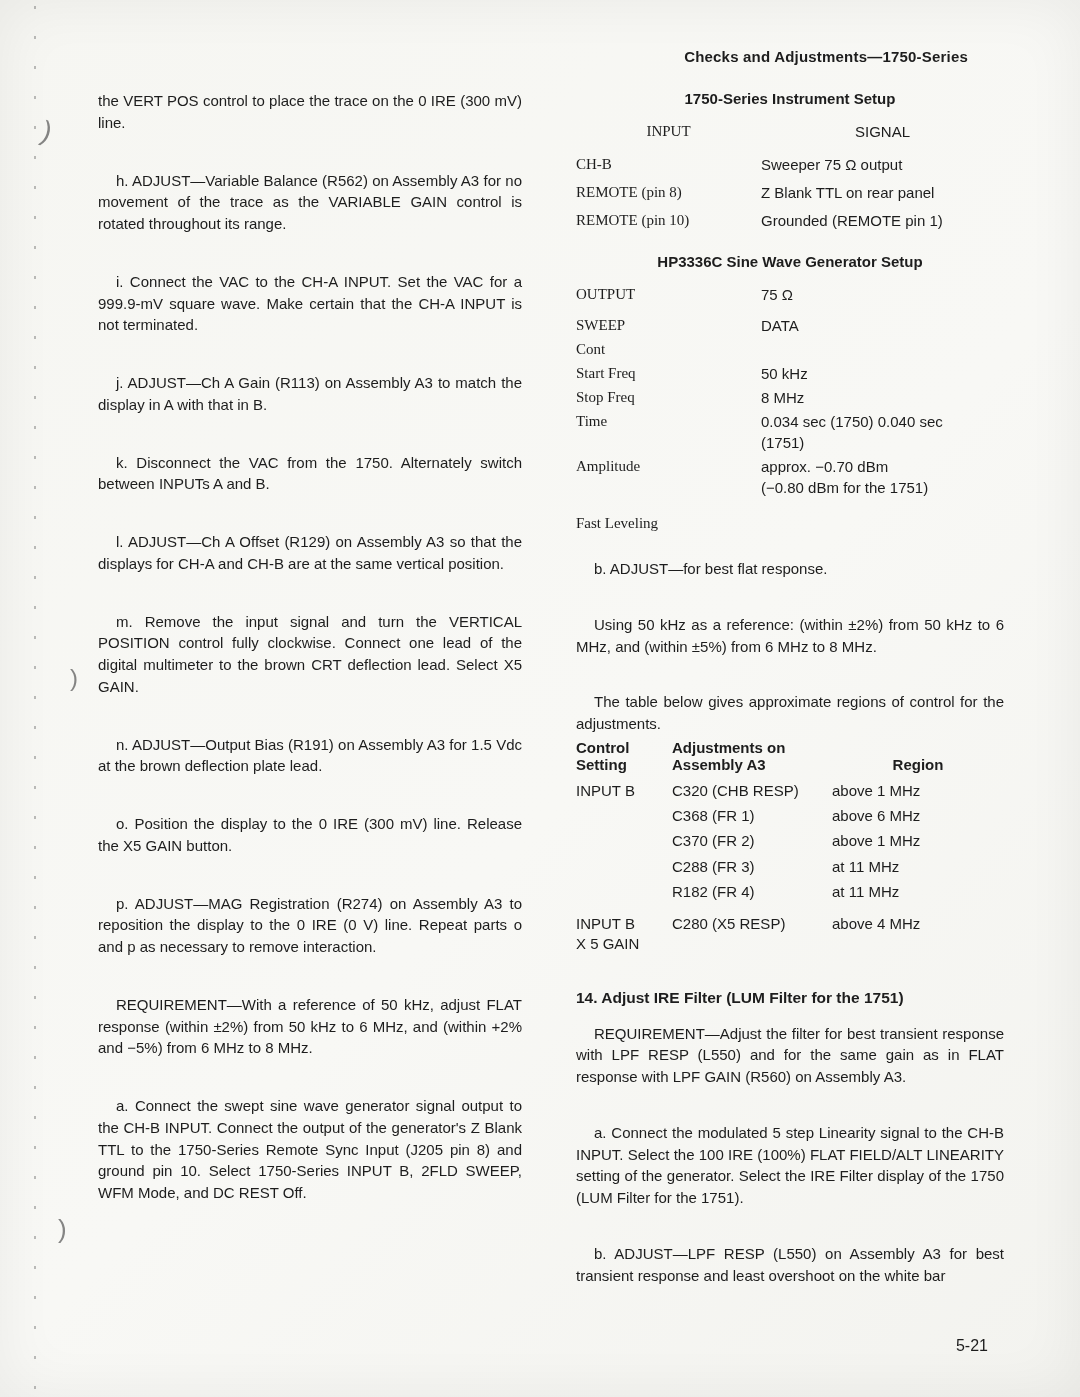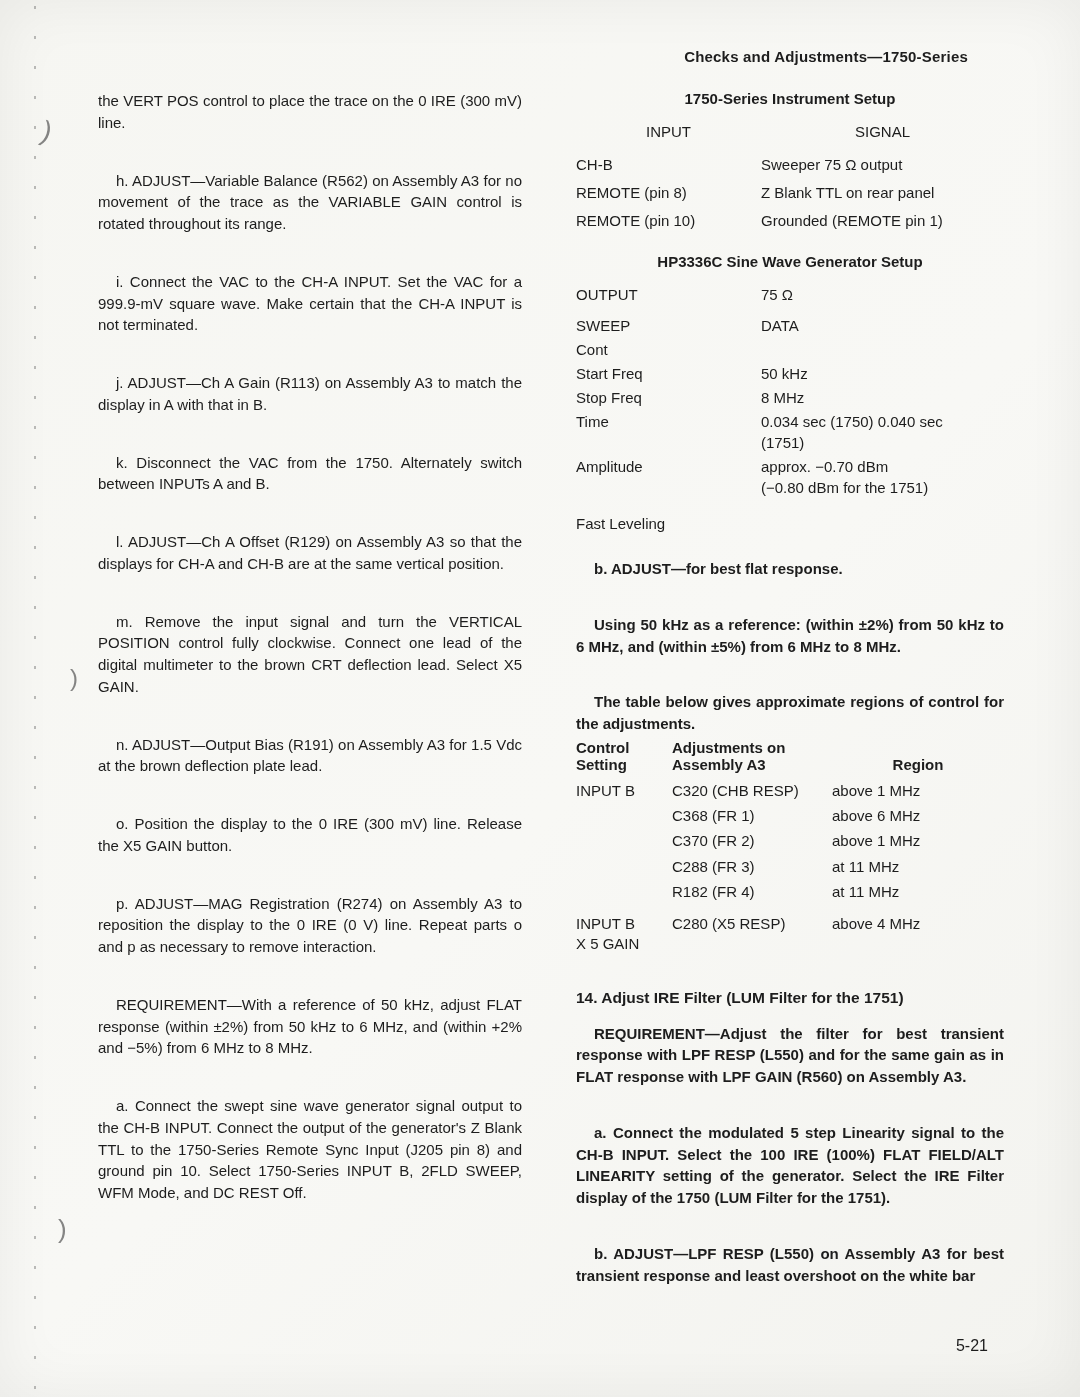--- a/index.html
+++ b/index.html
@@ -21,29 +21,29 @@
     position:absolute;top:48px;left:540px;width:428px;
     font-weight:bold;font-size:15px;text-align:right;letter-spacing:0.2px;
   }
   .columns{position:absolute;top:90px;left:98px;display:flex;gap:54px;}
   .col-left{width:424px;}
   .col-right{width:428px;}
   p.para{
     margin:0 0 36px 0;font-size:15px;line-height:1.45;text-align:justify;
   }
   p.indent{text-indent:18px;}
-  .col-right p.para{margin-bottom:34px;font-weight:bold;}
+  .col-right p.para{margin-bottom:34px;}
   h3.sec-heading{
     font-size:15.5px;font-weight:bold;margin:6px 0 16px 0;
   }
   
   .setup-title{text-align:center;font-weight:bold;font-size:15px;margin:0 0 14px 0;}
   .setup{margin-bottom:22px;font-size:15px;}
   .srow{display:flex;margin-bottom:7px;line-height:1.4;}
-  .srow .lbl{width:185px;flex:none;}
+  .srow .lbl{width:185px;flex:none;font-family:Liberation Serif, serif;}
   .srow .val{flex:1;white-space:pre-line;}
   .srow.hdr{font-weight:normal;margin-bottom:12px;}
   .srow.hdr .lbl{text-align:center;}
   .srow.hdr .val{text-align:center;}
   .setup2 .srow{margin-bottom:3px;}
   
   .adj-table{font-size:15px;margin:4px 0 34px 0;}
   .adj-head{display:grid;grid-template-columns:88px 152px 1fr;column-gap:8px;font-weight:bold;margin-bottom:8px;align-items:end;}
   .adj-row{display:grid;grid-template-columns:88px 152px 1fr;column-gap:8px;margin-bottom:5px;line-height:1.35;}
   .adj-row .cell{white-space:pre-line;}

